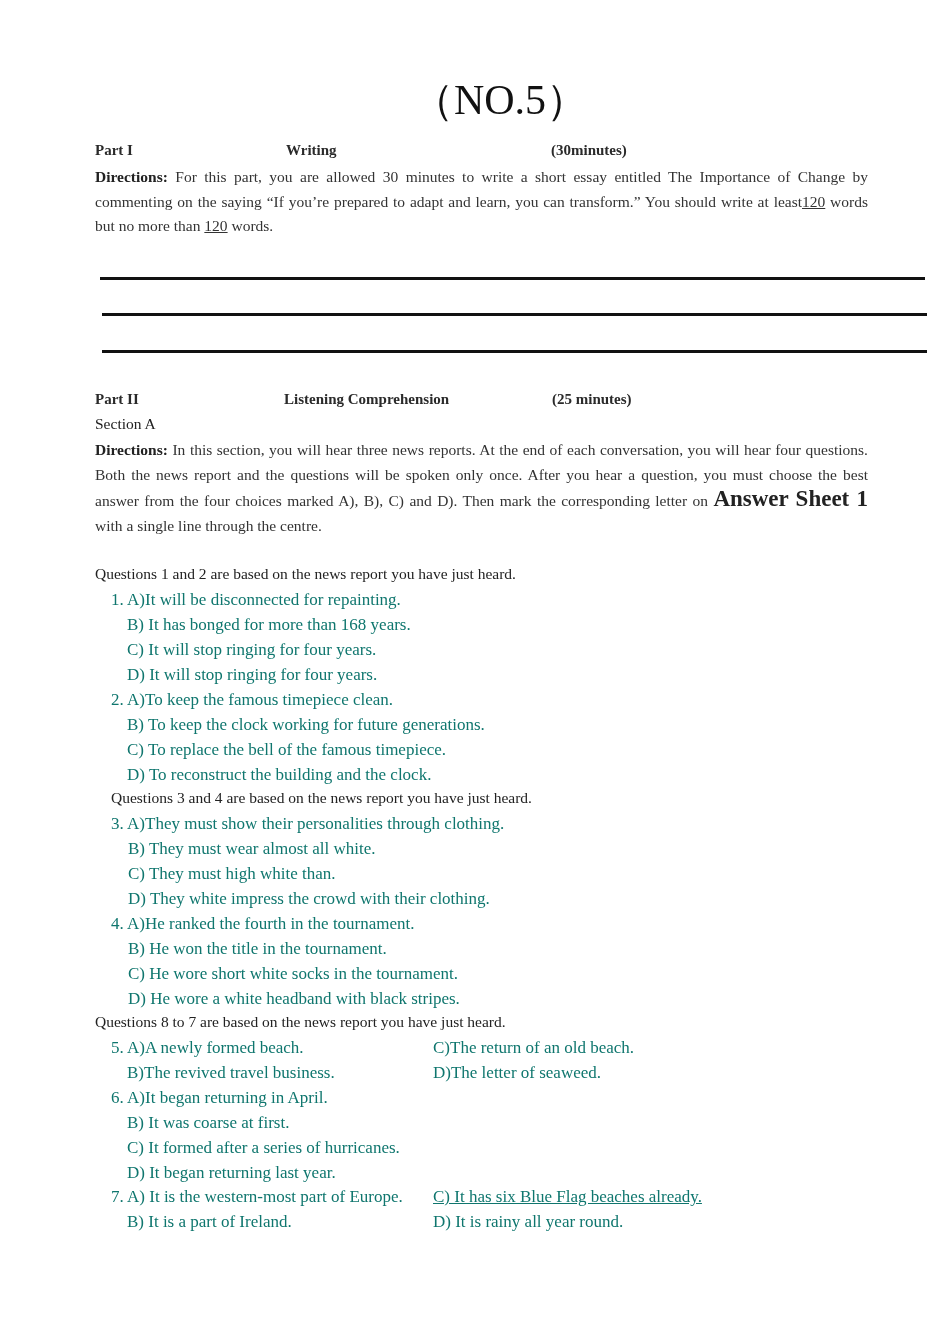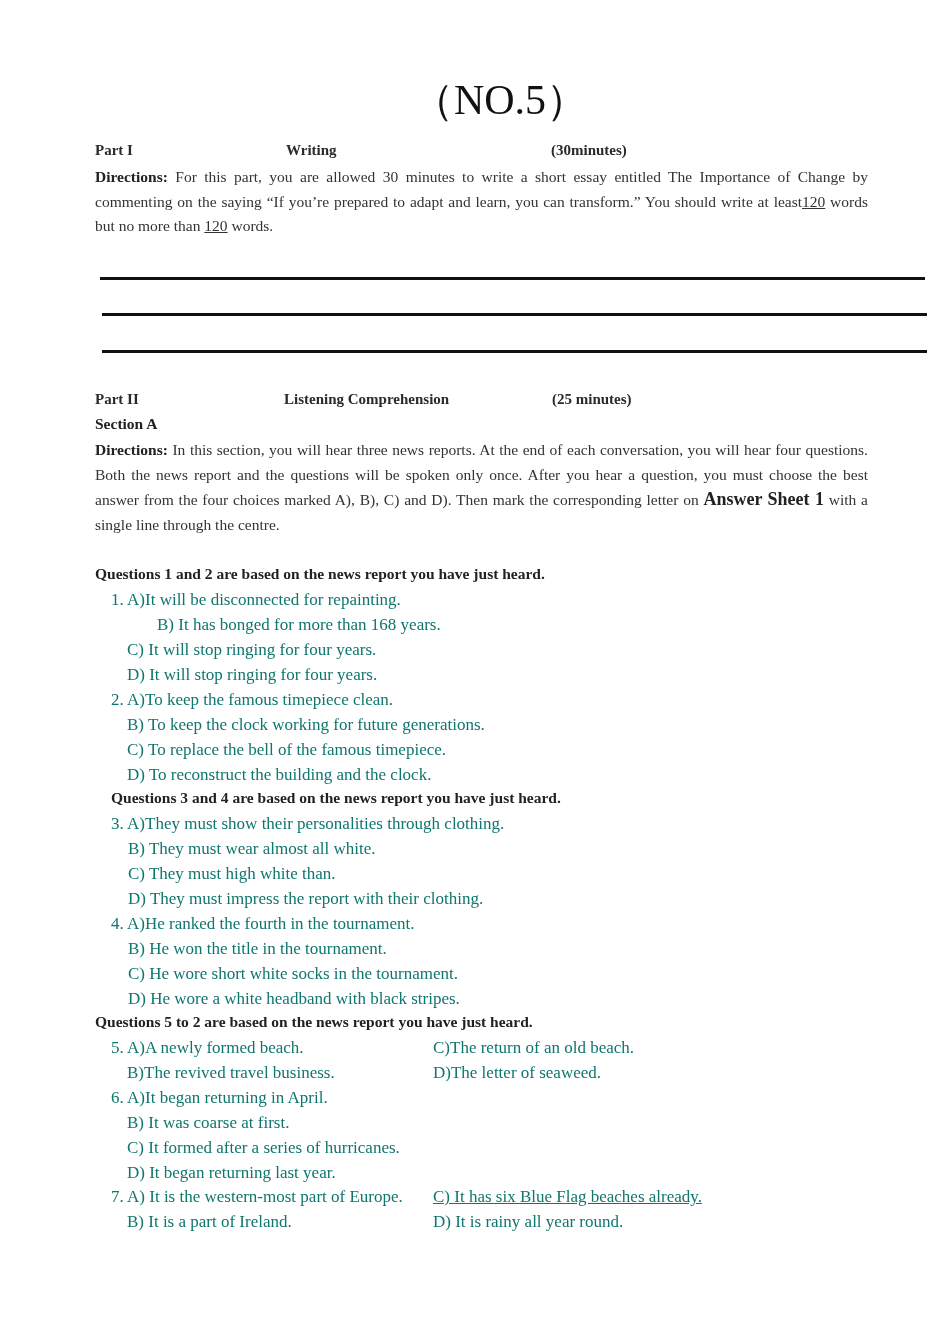--- a/index.html
+++ b/index.html
@@ -5,23 +5,23 @@
   html, body { margin:0; padding:0; background:#ffffff; }
   body { width:950px; height:1344px; position:relative; overflow:hidden;
          font-family:"Liberation Serif", "DejaVu Serif", serif; color:#2a2a2a; }
   .abs { position:absolute; white-space:nowrap; }
   .title { left:0; width:1000px; top:72px; text-align:center; font-size:42px; color:#111; letter-spacing:0px; }
   .hdr { font-weight:bold; font-size:15px; color:#2a2a2a; }
   .para { position:absolute; left:95px; width:773px; font-size:15.5px; line-height:24.7px; text-align:justify; color:#333; }
   .para b { color:#222; }
   .u { text-decoration:underline; }
   .rule { position:absolute; height:3px; background:#111; }
-  .q-head { font-weight:bold; font-size:15.5px; color:#222; }
+  .q-head { font-weight:normal; font-size:15.5px; color:#222; }
   .line { font-size:17px; color:#0f766e; }
-  .big { font-weight:bold; font-size:18px; color:#222; }
+  .big { font-weight:bold; font-size:23px; color:#222; }
 </style>
 </head>
 <body>
 
 <div>
 
   <div class="abs title">（NO.5）</div>
 
   <div class="abs hdr" style="left:95px;top:142px;">Part I</div>
   <div class="abs hdr" style="left:286px;top:142px;">Writing</div>
@@ -39,39 +39,39 @@
   <div class="abs hdr" style="left:284px;top:391px;">Listening Comprehension</div>
   <div class="abs hdr" style="left:552px;top:391px;">(25 minutes)</div>
   <div class="abs q-head" style="left:95px;top:415px;">Section A</div>
 
   <div class="para" style="top:438px;">
     <b>Directions:</b><span> In this section, you will hear three news reports. At the end of each conversation, you will hear four questions. Both the news report and the questions will be spoken only once. After you hear a question, you must choose the best answer from the four choices marked A), B), C) and D). Then mark the corresponding letter on </span><span class="big">Answer Sheet 1</span><span> with a single line through the centre.</span>
   </div>
 
   <div class="abs q-head" style="left:95px;top:565px;">Questions 1 and 2 are based on the news report you have just heard.</div>
   <div class="abs line" style="left:111px;top:590px;"><span>1.</span> <span>A)It will be disconnected for repainting.</span></div>
-  <div class="abs line" style="left:127px;top:615px;margin-left:30px;">B) It has bonged for more than 168 years.</div>
+  <div class="abs line" style="left:127px;top:615px;">B) It has bonged for more than 168 years.</div>
   <div class="abs line" style="left:127px;top:640px;">C) It will stop ringing for four years.</div>
   <div class="abs line" style="left:127px;top:665px;">D) It will stop ringing for four years.</div>
   <div class="abs line" style="left:111px;top:690px;"><span>2.</span> <span>A)To keep the famous timepiece clean.</span></div>
   <div class="abs line" style="left:127px;top:715px;">B) To keep the clock working for future generations.</div>
   <div class="abs line" style="left:127px;top:740px;">C) To replace the bell of the famous timepiece.</div>
   <div class="abs line" style="left:127px;top:765px;">D) To reconstruct the building and the clock.</div>
 
   <div class="abs q-head" style="left:111px;top:789px;">Questions 3 and 4 are based on the news report you have just heard.</div>
   <div class="abs line" style="left:111px;top:814px;"><span>3.</span> <span>A)They must show their personalities through clothing.</span></div>
   <div class="abs line" style="left:128px;top:839px;">B) They must wear almost all white.</div>
   <div class="abs line" style="left:128px;top:864px;">C) They must high white than.</div>
-  <div class="abs line" style="left:128px;top:889px;">D) They must impress the report with their clothing.</div>
+  <div class="abs line" style="left:128px;top:889px;">D) They white impress the crowd with their clothing.</div>
   <div class="abs line" style="left:111px;top:914px;"><span>4.</span> <span>A)He ranked the fourth in the tournament.</span></div>
   <div class="abs line" style="left:128px;top:939px;">B) He won the title in the tournament.</div>
   <div class="abs line" style="left:128px;top:964px;">C) He wore short white socks in the tournament.</div>
   <div class="abs line" style="left:128px;top:989px;">D) He wore a white headband with black stripes.</div>
 
-  <div class="abs q-head" style="left:95px;top:1013px;">Questions 5 to 2 are based on the news report you have just heard.</div>
+  <div class="abs q-head" style="left:95px;top:1013px;">Questions 8 to 7 are based on the news report you have just heard.</div>
   <div class="abs line" style="left:111px;top:1038px;"><span>5.</span> <span>A)A newly formed beach.</span></div>
   <div class="abs line" style="left:433px;top:1038px;">C)The return of an old beach.</div>
   <div class="abs line" style="left:127px;top:1063px;">B)The revived travel business.</div>
   <div class="abs line" style="left:433px;top:1063px;">D)The letter of seaweed.</div>
   <div class="abs line" style="left:111px;top:1088px;"><span>6.</span> <span>A)It began returning in April.</span></div>
   <div class="abs line" style="left:127px;top:1113px;">B) It was coarse at first.</div>
   <div class="abs line" style="left:127px;top:1138px;">C) It formed after a series of hurricanes.</div>
   <div class="abs line" style="left:127px;top:1163px;">D) It began returning last year.</div>
   <div class="abs line" style="left:111px;top:1187px;"><span>7.</span> <span>A) It is the western-most part of Europe.</span></div>
   <div class="abs line" style="left:433px;top:1187px;text-decoration:underline;">C) It has six Blue Flag beaches already.</div>

